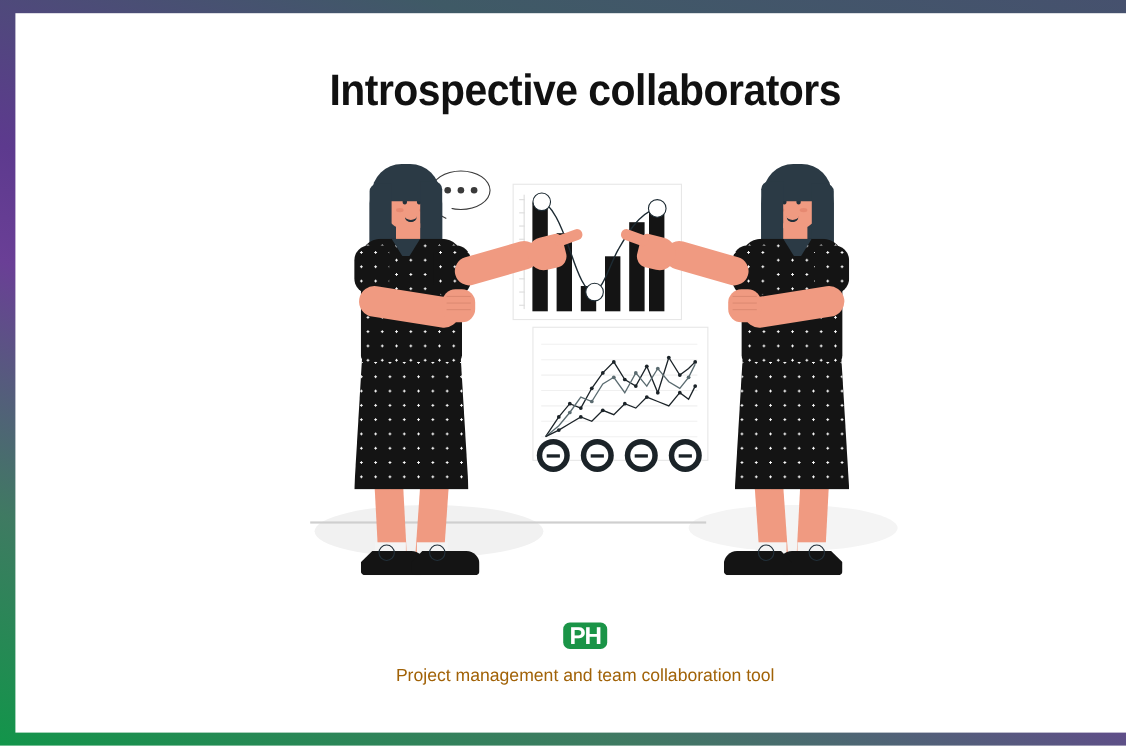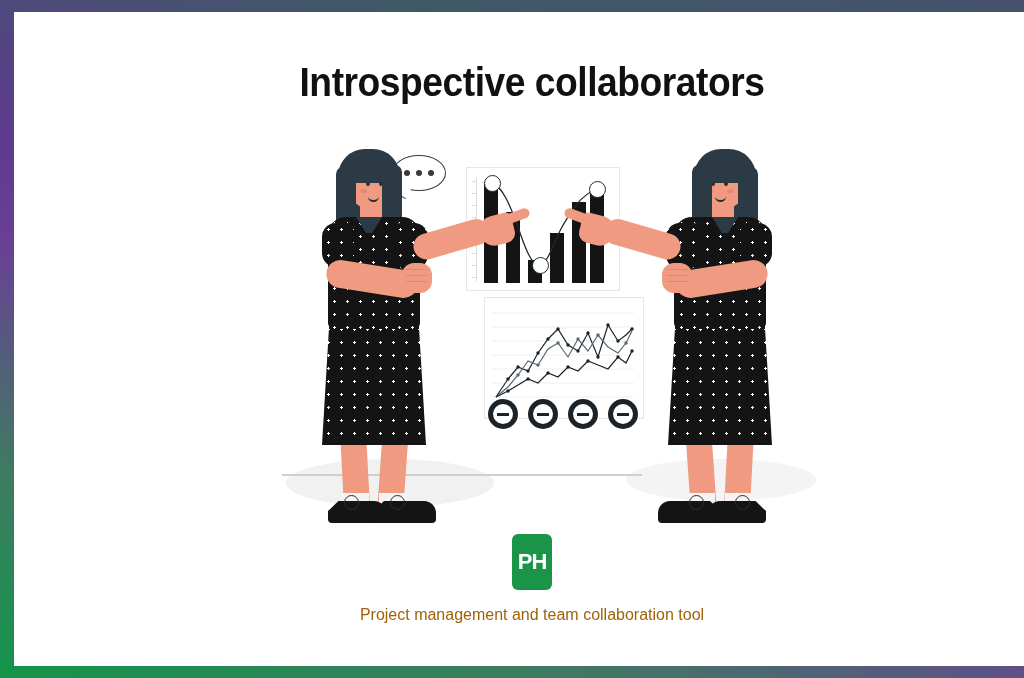--- a/index.html
+++ b/index.html
@@ -145,21 +145,21 @@
   .bubble:after{
     content:"";position:absolute;left:4px;bottom:-7px;width:11px;height:11px;background:#ffffff;
     border-left:1.4px solid #3a3a3a;border-bottom:1.4px solid #3a3a3a;transform:rotate(28deg);
   }
   .bdot{position:absolute;top:14px;width:6px;height:6px;border-radius:50%;background:#3a3a3a;}
 
   
   .footer{position:absolute;left:0;right:0;bottom:42px;text-align:center;}
   .brand{display:flex;align-items:center;justify-content:center;gap:11px;}
   .logo-sq{
-    width:40px;height:56px;border-radius:6px;background:#1a9447;color:#ffffff;
+    width:40px;height:24px;border-radius:6px;background:#1a9447;color:#ffffff;
     display:flex;align-items:center;justify-content:center;
     font-size:22px;font-weight:bold;letter-spacing:-1px;font-family:"Liberation Sans", sans-serif;
   }
   .brand-name{font-size:30px;font-weight:bold;color:#111111;letter-spacing:-0.4px;}
   .tagline{margin-top:16px;font-size:16px;color:#a16207;}
 </style>
 </head>
 <body>
 
 <div id="frame">

